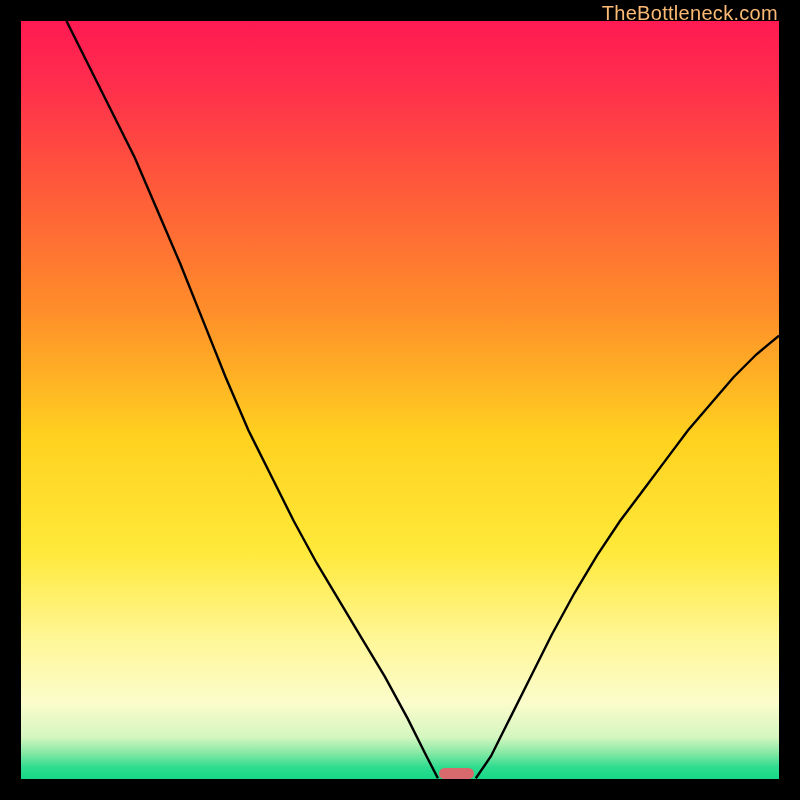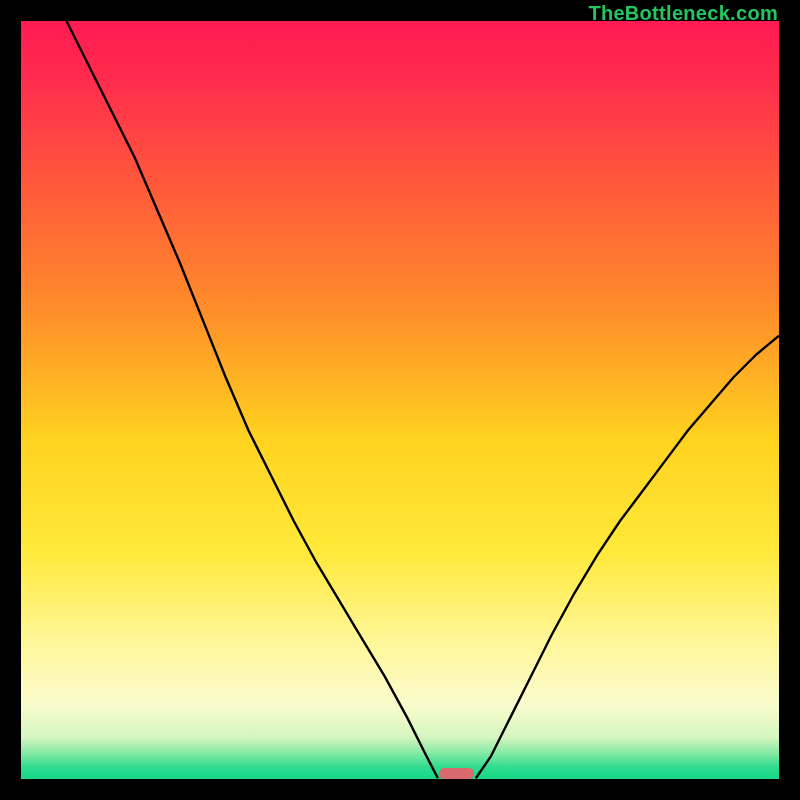--- a/index.html
+++ b/index.html
@@ -1,20 +1,20 @@
 <!DOCTYPE html>
 <html><head>
 <meta charset="utf-8">
 <style>
 * { margin: 0; padding: 0; box-sizing: border-box; }
 body { width: 800px; height: 800px; overflow: hidden; background: #000; font-family: Arial, sans-serif; }
 .frame { width: 800px; height: 800px; background: #000; position: relative; }
 .plot-area { position: absolute; left: 21px; top: 21px; width: 758px; height: 758px; }
 .gradient-bg { width: 100%; height: 100%; position: absolute; }
-.watermark { position: absolute; top: 2px; right: 22px; color: #22c55e; font-size: 20px; font-weight: 700; letter-spacing: 0.3px; margin-left: 29px; }
+.watermark { position: absolute; top: 2px; right: 22px; color: #fdba74; font-size: 20px; font-weight: 400; letter-spacing: 0.3px; margin-left: 29px; }
 .curve-svg { position: absolute; left: 0; top: 0; width: 100%; height: 100%; }
 .marker { position: absolute; background: #d86a6e; border-radius: 8px; }
 </style>
 </head>
 <body>
 
 <div class="frame">
   <div class="watermark">TheBottleneck.com</div>
   <div class="plot-area">
     <svg class="gradient-bg" viewBox="0 0 100 100" preserveAspectRatio="none">

